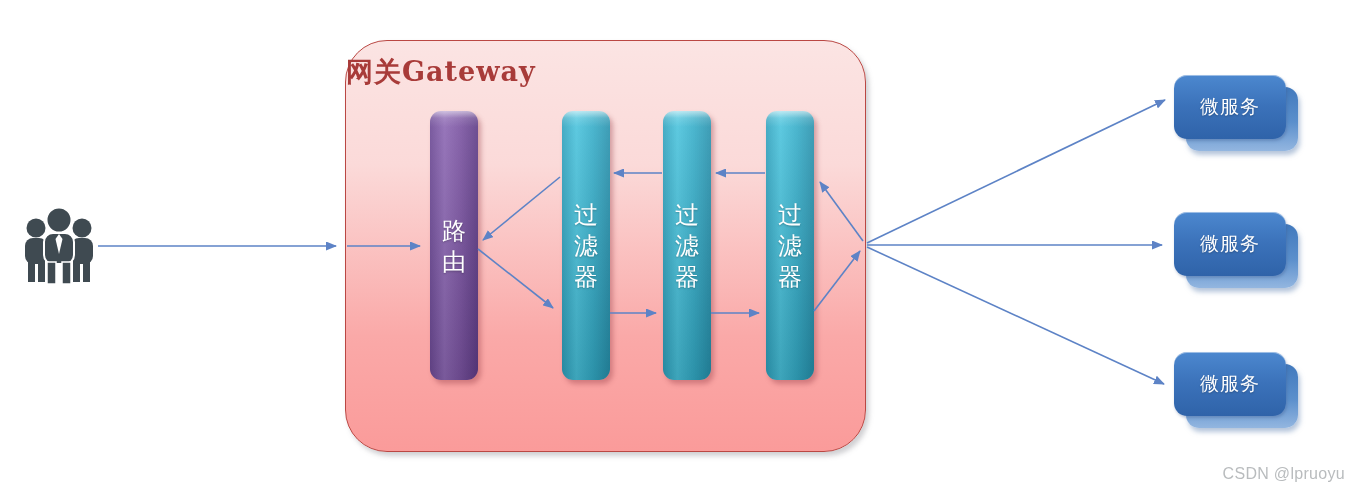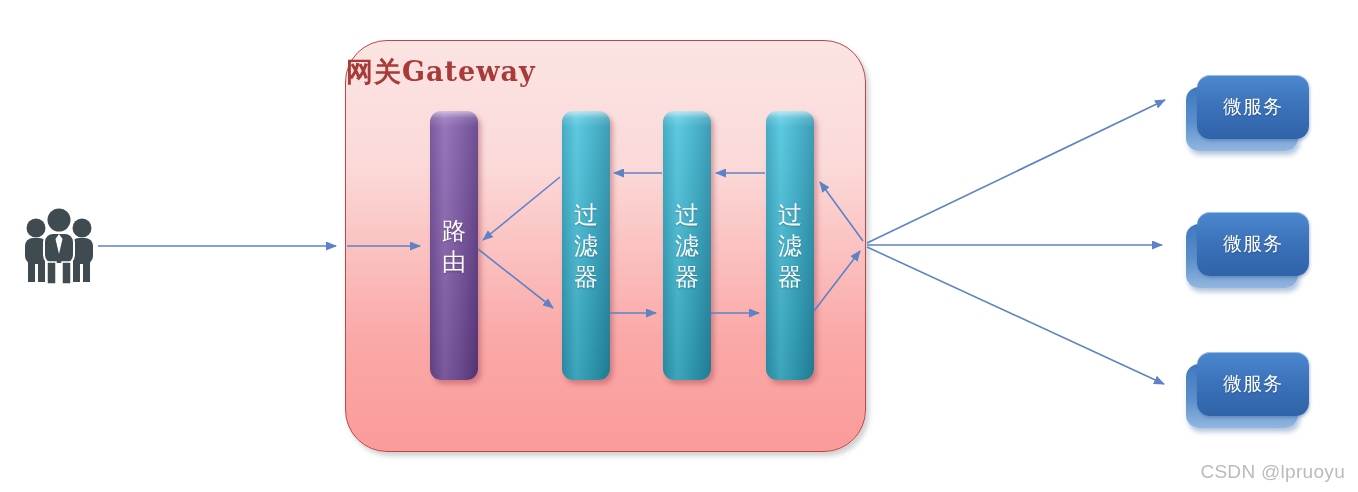--- a/index.html
+++ b/index.html
@@ -62,35 +62,34 @@
     box-shadow:2px 4px 5px rgba(120,150,190,0.55);
   }
   .ms-node .ms-front{
     position:absolute;left:0;top:0;width:112px;height:64px;
     border-radius:13px;
     background:linear-gradient(180deg,#4c88cf 0%,#3b72ba 48%,#2f63a9 100%);
     box-shadow:inset 0 1px 0 rgba(255,255,255,0.45),1px 2px 3px rgba(60,90,140,0.35);
     display:flex;align-items:center;justify-content:center;
     color:#ffffff;font-size:19px;letter-spacing:1px;
     text-shadow:0 1px 2px rgba(0,0,0,0.25);
-    margin-left:23px;
   }
   .ms-1{left:1174px;top:75px;} .ms-2{left:1174px;top:212px;} .ms-3{left:1174px;top:352px;}
 
   
   #arrows{position:absolute;left:0;top:0;width:1358px;height:492px;z-index:3;pointer-events:none;}
   #arrows line{stroke:#5d83c6;stroke-width:1.6;}
 
   
   .users-icon{position:absolute;left:22px;top:206px;z-index:2;}
 
   
   .watermark{
     position:absolute;right:13px;bottom:9px;
-    color:#b9bcbe;font-size:19px;letter-spacing:0.3px;
+    color:#b9bcbe;font-size:16px;letter-spacing:0.3px;
   }
 </style>
 </head>
 <body>
 
 <div id="canvas">
 
   <svg class="users-icon" width="74" height="80" viewBox="0 0 74 80">
     <g fill="#3f4a51">
       <circle cx="14" cy="22" r="9.5"></circle>

